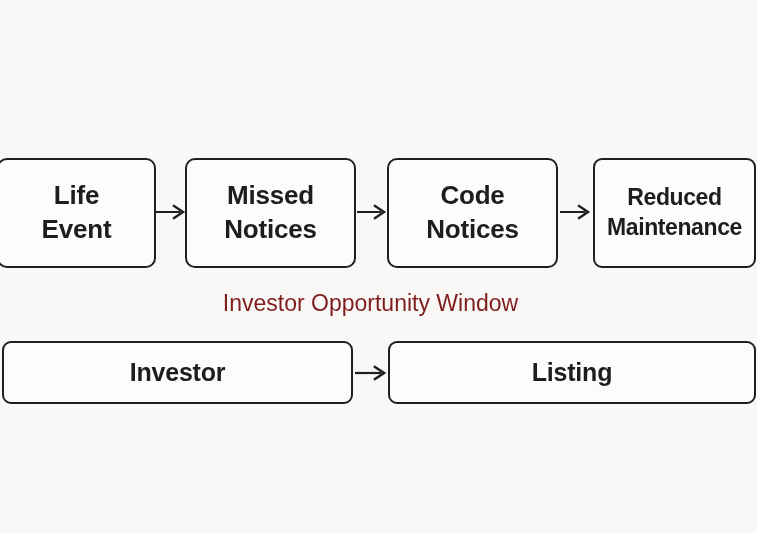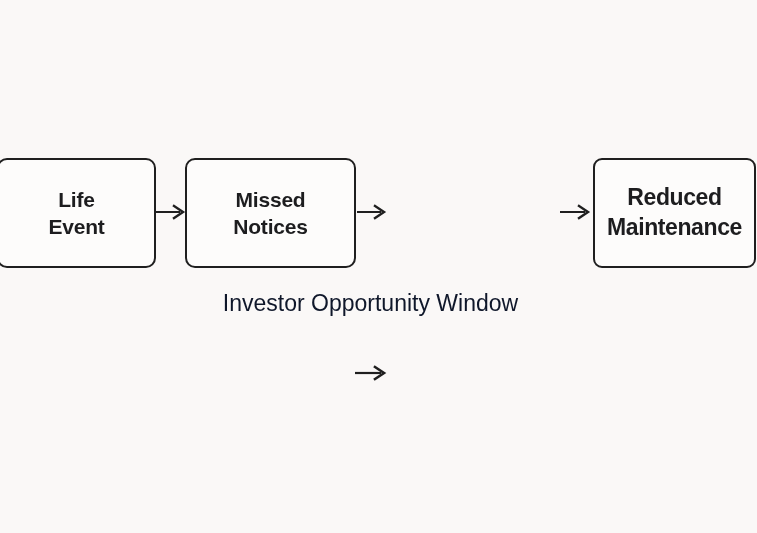--- a/index.html
+++ b/index.html
@@ -41,21 +41,21 @@
     line-height: 1.30;
   }
 
   
   .row-top { top: 158px; height: 110px; }
   #node-life-event      { left: -3px;  width: 159px; }
   #node-missed-payments { left: 185px; width: 171px; }
   #node-code-notices    { left: 387px; width: 171px; }
   #node-reduced-maint   { left: 593px; width: 163px; border-radius: 9px; text-align: center; }
 
-  .row-top .node-label { font-size: 21px; }
+  .row-top .node-label { font-size: 26px; }
   #node-reduced-maint .node-label { font-size: 23px; letter-spacing: -0.4px; }
 
   
   .row-bottom { top: 341px; height: 63px; border-radius: 9px; }
   #node-investor { left: 2px;   width: 351px; }
   #node-listing  { left: 388px; width: 368px; }
   .row-bottom .node-label { font-size: 25px; line-height: 1.1; }
 
   
   .arrow {
@@ -66,21 +66,21 @@
 
   
   #opportunity-window-label {
     position: absolute;
     left: 0;
     top: 288px;
     width: 741px;
     text-align: center;
     font-size: 23px;
     font-weight: normal;
-    color: #0f172a;
+    color: #7f1d1d;
     letter-spacing: 0px;
     line-height: 30px;
   }
 </style>
 </head>
 <body>
 
 <div id="diagram-canvas">
 
   <div class="node-box row-top" id="node-life-event">
@@ -100,37 +100,47 @@
 Notices</span>
   </div>
 
   <span class="arrow" style="left:357px; top:205px;">
     <svg width="30" height="14" viewBox="0 0 30 14">
       <line x1="0" y1="7" x2="24" y2="7" stroke="#1f1f1f" stroke-width="2"></line>
       <polyline points="18,1 27,7 18,13" fill="none" stroke="#1f1f1f" stroke-width="2.4" stroke-linecap="square" stroke-linejoin="miter"></polyline>
     </svg>
   </span>
 
+  <div class="node-box row-top" id="node-code-notices">
+    <span class="node-label">Code
+Notices</span>
+  </div>
 
   <span class="arrow" style="left:560px; top:205px;">
     <svg width="32" height="14" viewBox="0 0 32 14">
       <line x1="0" y1="7" x2="25" y2="7" stroke="#1f1f1f" stroke-width="2"></line>
       <polyline points="19,1 28,7 19,13" fill="none" stroke="#1f1f1f" stroke-width="2.4" stroke-linecap="square" stroke-linejoin="miter"></polyline>
     </svg>
   </span>
 
   <div class="node-box row-top" id="node-reduced-maint">
     <span class="node-label">Reduced
 Maintenance</span>
   </div>
 
   <div id="opportunity-window-label">Investor Opportunity Window</div>
 
+  <div class="node-box row-bottom" id="node-investor">
+    <span class="node-label">Investor</span>
+  </div>
 
   <span class="arrow" style="left:355px; top:366px;">
     <svg width="34" height="14" viewBox="0 0 34 14">
       <line x1="0" y1="7" x2="26" y2="7" stroke="#1f1f1f" stroke-width="2.2"></line>
       <polyline points="20,1 29,7 20,13" fill="none" stroke="#1f1f1f" stroke-width="2.6" stroke-linecap="square" stroke-linejoin="miter"></polyline>
     </svg>
   </span>
 
+  <div class="node-box row-bottom" id="node-listing">
+    <span class="node-label">Listing</span>
+  </div>
 
 </div>
 
 </body></html>

